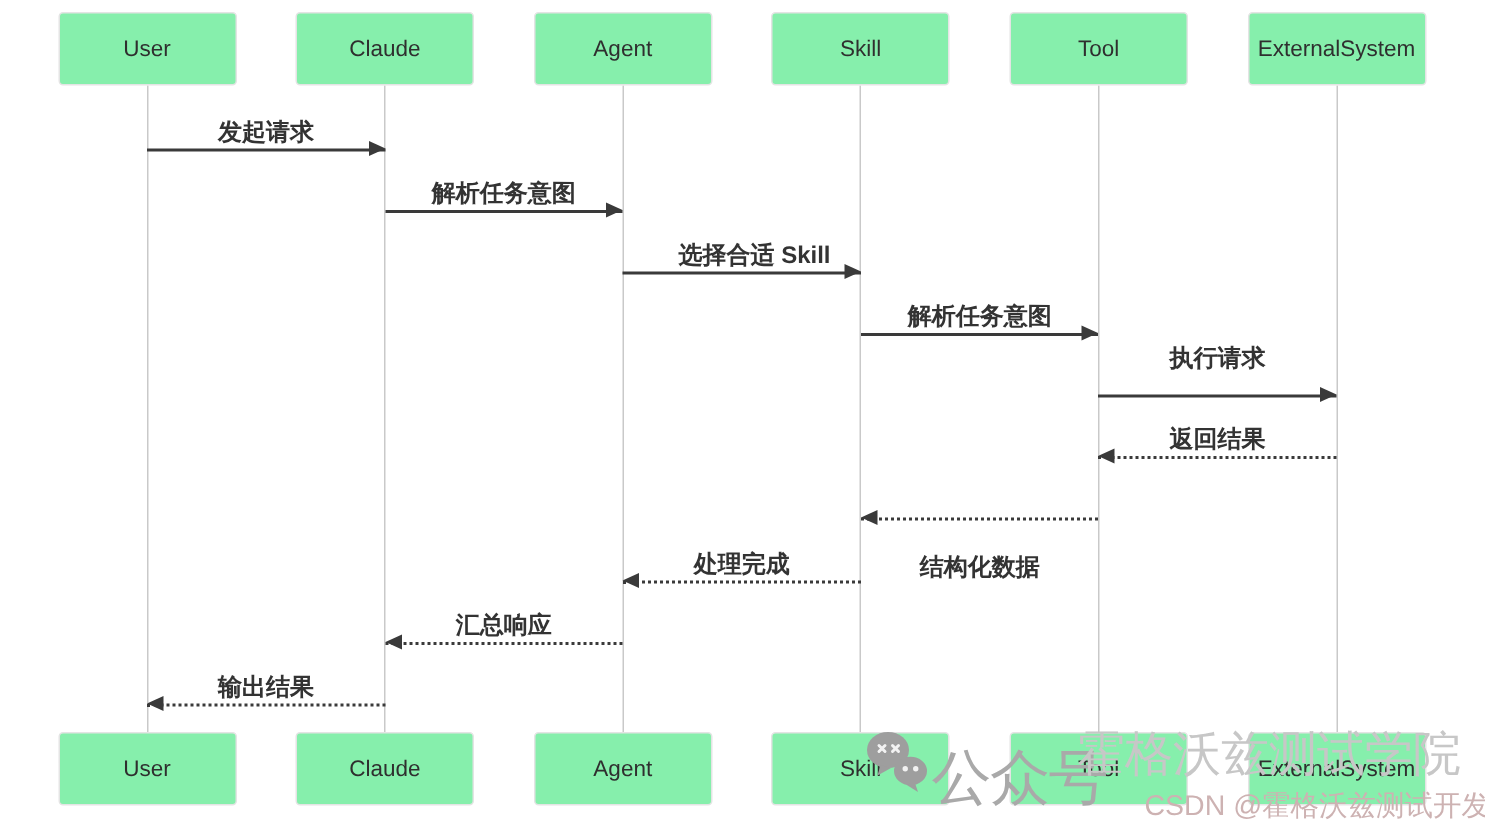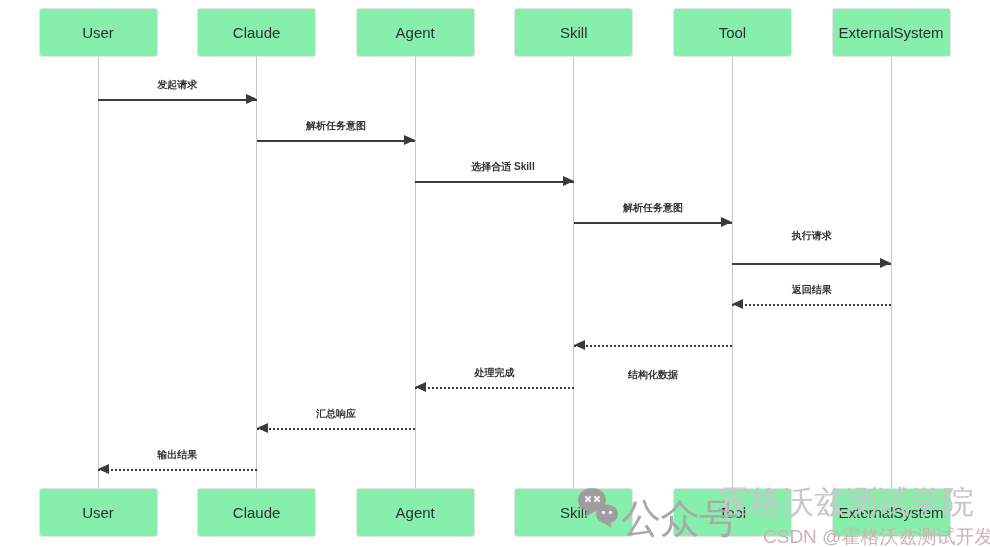--- a/index.html
+++ b/index.html
@@ -15,21 +15,21 @@
   }
   .lifeline{position:absolute;width:1px;background:#c9c9c9;}
   .msg-line{position:absolute;height:0;}
   .msg-line.solid{border-top:2px solid #3a3a3a;}
   .msg-line.dashed{border-top:2px dotted #3a3a3a;}
   .arrow-head{position:absolute;width:0;height:0;border-top:5px solid transparent;border-bottom:5px solid transparent;}
   .arrow-head.right{border-left:11px solid #3a3a3a;}
   .arrow-head.left{border-right:11px solid #3a3a3a;}
   .msg-label{
     position:absolute;transform:translateX(-50%);
-    font-size:10px;font-weight:700;color:#333;white-space:nowrap;
+    font-size:16px;font-weight:700;color:#333;white-space:nowrap;
   }
   .wm-icon{position:absolute;left:577px;top:486px;}
   .wm-wechat-label{position:absolute;left:621px;top:491px;font-size:40px;letter-spacing:-1px;color:#a9a9a9;white-space:nowrap;}
   .wm-wechat-name{position:absolute;left:718px;top:481px;font-size:32px;color:#c7c7c7;white-space:nowrap;}
   .wm-csdn{position:absolute;left:763px;top:524px;font-size:19px;color:#cdb2b2;white-space:nowrap;}
   .wm-juejin{
     position:absolute;left:702px;top:502px;font-size:27px;font-weight:700;color:#3d3d3d;white-space:nowrap;
     text-shadow:-2px -2px 0 #fff,2px -2px 0 #fff,-2px 2px 0 #fff,2px 2px 0 #fff,0 0 4px #fff;
   }
 </style>

